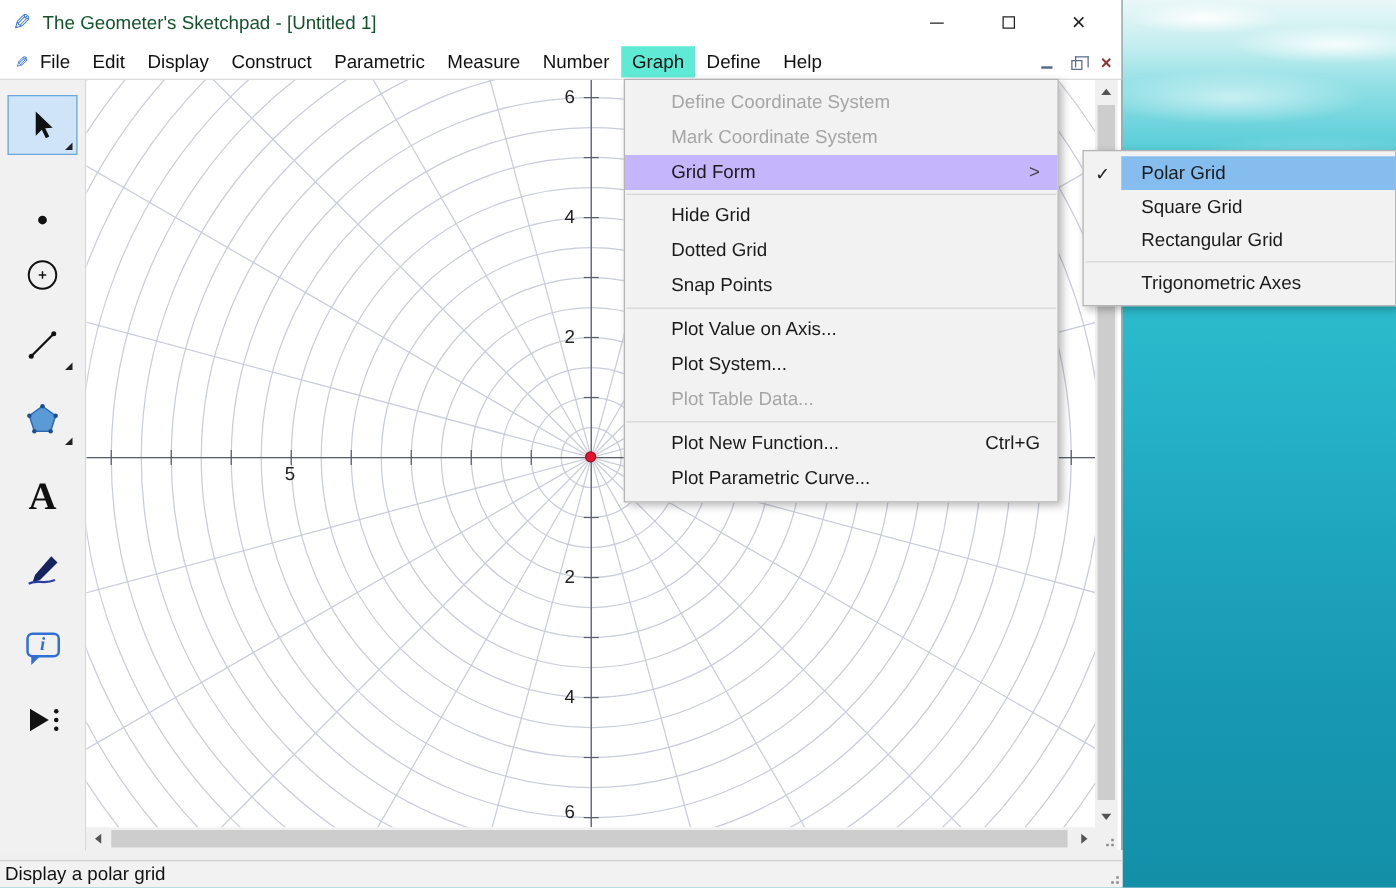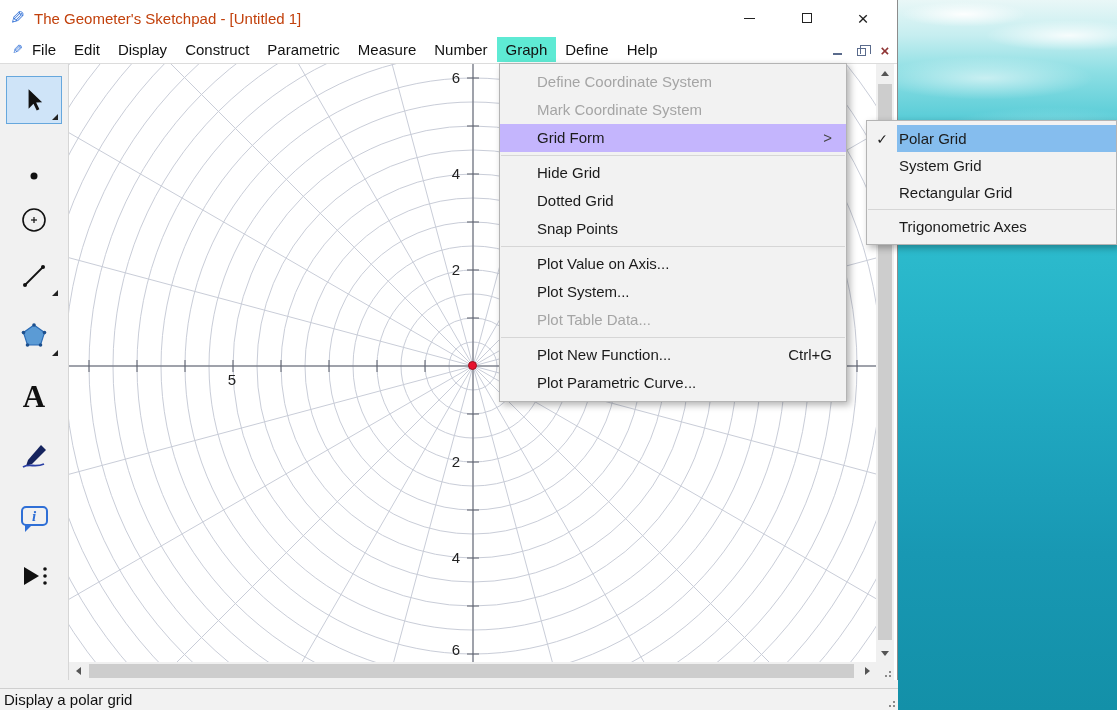--- a/index.html
+++ b/index.html
@@ -14,21 +14,21 @@
       radial-gradient(150px 30px at 40% 11%, rgba(255,255,255,.55), rgba(255,255,255,0) 72%),
       radial-gradient(170px 40px at 70% 19%, rgba(225,250,252,.4), rgba(255,255,255,0) 70%),
       linear-gradient(180deg,#e9f7f7 0%,#c6eef0 5%,#8edfe4 10%,#4fc9d5 18%,#2fbecf 30%,#26b3c8 45%,#1fa6bf 60%,#1898b3 78%,#1390a8 100%);
   }
 
   
   .app-window { position:absolute; left:0; top:0; width:898px; height:710px; background:#fff; border-right:1px solid #8c8c8c; z-index:1; }
 
   .titlebar { position:absolute; left:0; top:0; width:100%; height:36px; background:#fff; display:flex; align-items:center; }
   .app-icon { margin-left:10px; font-size:18px; color:#2f6fd6; transform:scaleX(-1); }
-  .window-title { margin-left:9px; font-size:15px; color:#c2410c; }
+  .window-title { margin-left:9px; font-size:15px; color:#14532d; }
   .caption-btn { position:absolute; top:6px; width:34px; height:24px; display:flex; align-items:center; justify-content:center; cursor:default; }
   .cap-min { left:732px; } .cap-max { left:790px; } .cap-close { left:846px; }
   .min-glyph { display:block; width:11px; border-top:1px solid #222; }
   .max-glyph { display:block; width:10px; height:10px; border:1px solid #222; }
   .close-glyph { font-size:19px; color:#222; line-height:1; }
 
   .menubar { position:absolute; left:0; top:36px; width:100%; height:28px; background:#fff; border-bottom:1px solid #dcdcdc; display:flex; align-items:center; font-size:15px; color:#111; }
   .mb-icon { margin-left:12px; font-size:13px; color:#2f6fd6; transform:scaleX(-1); }
   .mb-item { padding:4px 9px; }
   .mdi-btn { position:absolute; top:4px; width:22px; height:20px; display:flex; align-items:flex-end; justify-content:center; }
@@ -76,21 +76,21 @@
   .menu { position:absolute; background:#f2f2f2; border:1px solid #b4b4b4; box-shadow:3px 3px 7px rgba(0,0,0,.3); padding:4px 0; font-size:15px; color:#1b1b1b; z-index:20; }
   .mi { height:28px; line-height:28px; padding:0 14px 0 37px; display:flex; white-space:nowrap; }
   .mi.disabled { color:#a5a5a5; }
   .mi-arrow { margin-left:auto; color:#444; }
   .mi-shortcut { margin-left:auto; }
   .menu-sep { height:1px; background:#d6d6d6; margin:3px 1px; }
   .graph-menu { left:499px; top:63px; width:348px; }
   .submenu { left:866px; top:120px; width:251px; z-index:21; }
   .smi { height:27px; display:flex; }
   .smi-gutter { width:30px; display:flex; align-items:center; justify-content:center; font-size:14px; color:#222; }
-  .smi-label { flex:1; line-height:27px; padding-left:2px; white-space:nowrap; }
+  .smi-label { flex:1; line-height:27px; padding-left:16px; white-space:nowrap; }
 </style>
 </head>
 <body>
 
 <div class="stage">
 
   <div class="wallpaper"></div>
 
   <div class="app-window">
 
@@ -349,21 +349,21 @@
 
   <div class="menu submenu">
     <div class="smi">
       <span class="smi-gutter">
           <span>✓</span>
         </span>
       <span class="smi-label" style="background: rgb(133, 189, 238);">Polar Grid</span>
     </div>
     <div class="smi">
       <span class="smi-gutter"></span>
-      <span class="smi-label">System Grid</span>
+      <span class="smi-label">Square Grid</span>
     </div>
     <div class="smi">
       <span class="smi-gutter"></span>
       <span class="smi-label">Rectangular Grid</span>
     </div>
     <div class="menu-sep"></div>
     <div class="smi">
       <span class="smi-gutter"></span>
       <span class="smi-label">Trigonometric Axes</span>
     </div>

